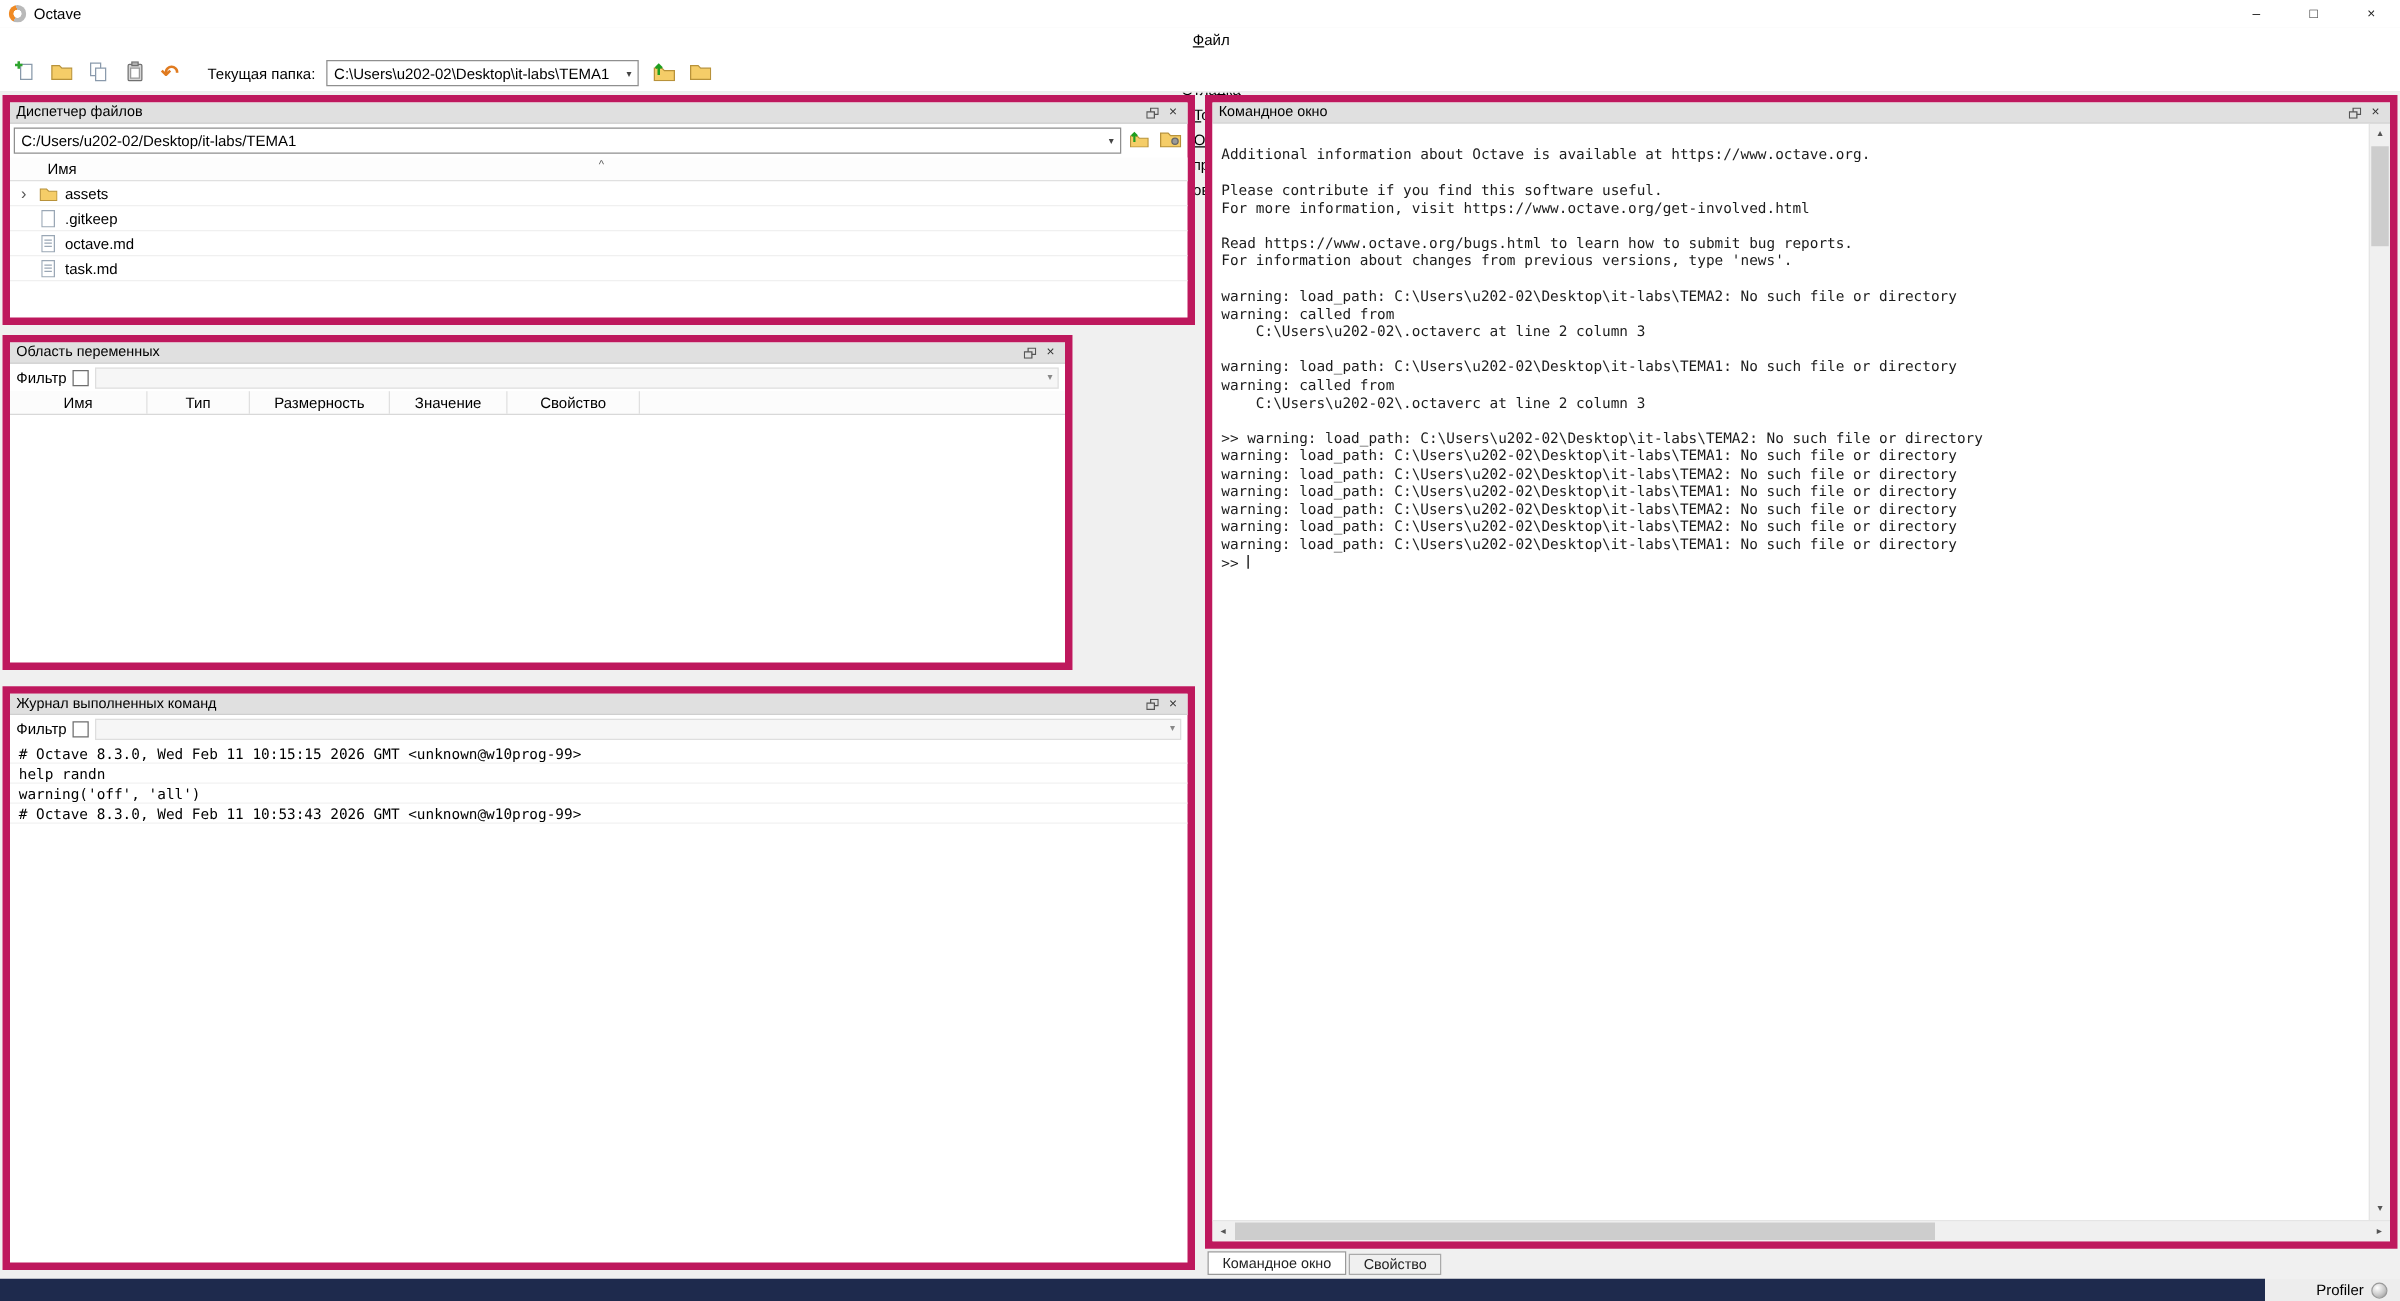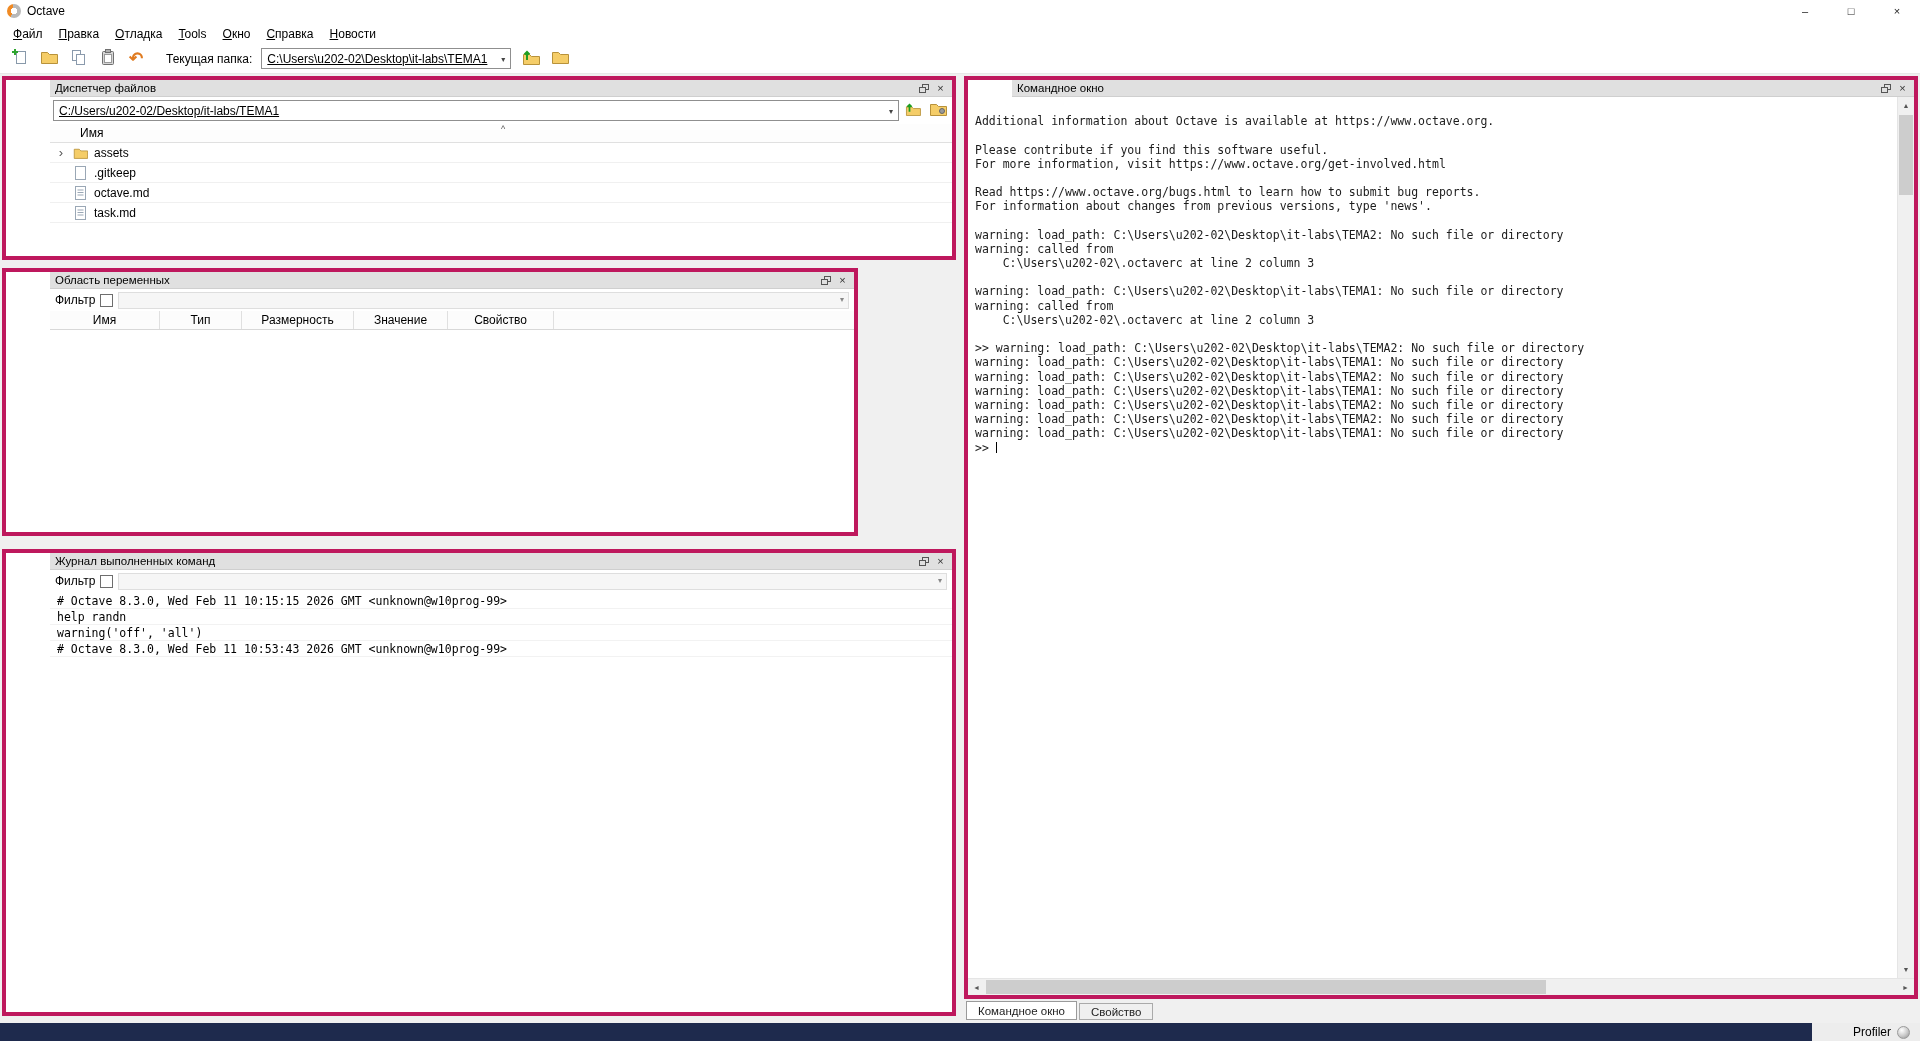--- a/index.html
+++ b/index.html
@@ -8,37 +8,37 @@
 
   
   #titlebar { position:absolute; top:0; left:0; right:0; height:22px; background:#ffffff; display:flex; align-items:center; }
   .logo { width:14px; height:14px; border-radius:50%; margin:0 6px 0 7px;
           background: radial-gradient(circle at 50% 50%, #ffffff 0 3px, transparent 3.5px),
                       conic-gradient(from 210deg, #f08a24 0 140deg, #b9b9b9 140deg 360deg); }
   .window-title { font-size:12px; }
   .win-controls { margin-left:auto; display:flex; height:100%; }
   .win-btn { width:46px; height:100%; display:flex; align-items:center; justify-content:center; font-size:11px; color:#222; }
 
-  #menubar { position:absolute; top:22px; left:0; right:0; height:22px; background:#ffffff; display:flex; align-items:flex-end; padding-left:5px; }
+  #menubar { position:absolute; top:22px; left:0; right:0; height:22px; background:#ffffff; display:flex; align-items:center; padding-left:18px;flex-direction:column; }
   .menu-item { padding:3px 8px; font-size:12px; }
   .menu-item::first-letter { text-decoration:underline; }
 
   #toolbar { position:absolute; top:44px; left:0; right:0; height:30px; background:#ffffff; border-bottom:1px solid #e8e8e8;
              display:flex; align-items:center; padding-left:7px; gap:3px; }
   .tb-btn { width:26px; height:24px; display:flex; align-items:center; justify-content:center; position:relative; }
   .undo-glyph { color:#e07b20; font-size:17px; font-weight:bold; line-height:1; }
   .tb-label { margin:0 6px 0 14px; font-size:12px; }
 
   .combo { position:relative; border:1px solid #8f8f8f; background:#fff; height:21px; display:flex; align-items:center;
-           font-size:12px; padding:0 20px 0 5px; white-space:nowrap; overflow:hidden;text-decoration:underline; }
+           font-size:12px; padding:0 20px 0 5px; white-space:nowrap; overflow:hidden; }
   .combo .arrow { position:absolute; right:5px; top:50%; transform:translateY(-50%); font-size:8px; color:#444; }
   #cwd-combo { width:250px; margin-right:4px; }
 
   
-  .panel { position:absolute; background:#ffffff; border:4px solid #be185d;padding-left:44px; }
+  .panel { position:absolute; background:#ffffff; border:6px solid #be185d; }
   .panel-titlebar { height:17px; background:#e0e0e0; border-bottom:1px solid #cfcfcf; display:flex; align-items:center;
                     padding:0 3px 0 5px; font-size:11.5px; }
   .panel-title { flex:1; white-space:nowrap; overflow:hidden; }
   .panel-btn { width:17px; height:15px; display:flex; align-items:center; justify-content:center; color:#333; font-size:11px; }
 
   
   #file-browser { left:2px; top:76px; width:954px; height:184px; }
   .fb-toolbar { display:flex; gap:3px; padding:3px; align-items:center; }
   .fb-combo { flex:1; }
   .icon-btn { width:22px; height:21px; display:flex; align-items:center; justify-content:center; position:relative; }

